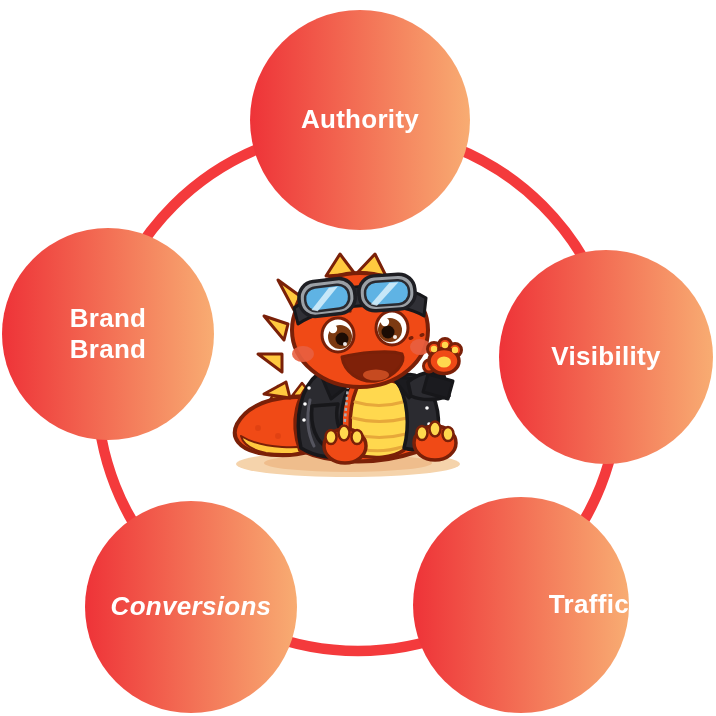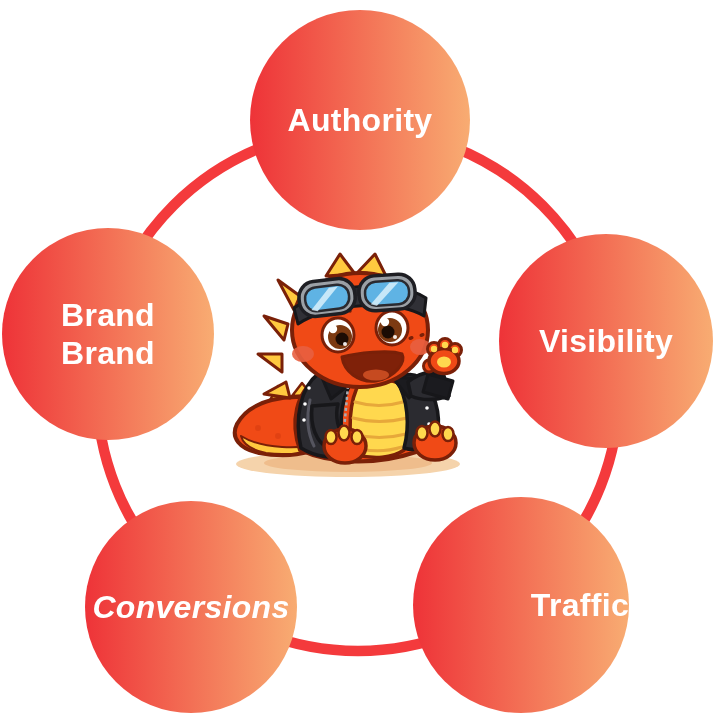--- a/index.html
+++ b/index.html
@@ -7,24 +7,24 @@
     position:relative;width:716px;height:716px;overflow:hidden;background:#ffffff;
     font-family:"Liberation Sans",sans-serif;
   }
   #ring-svg{position:absolute;left:0;top:0;}
   .node{
     position:absolute;border-radius:50%;
     background:linear-gradient(90deg,#EE3338 0%,#F8AC72 100%);
     display:flex;align-items:center;justify-content:center;text-align:center;
   }
   .node .label{
-    color:#ffffff;font-size:32px;font-weight:700;letter-spacing:.3px;line-height:1.2;
+    color:#ffffff;font-size:26px;font-weight:700;letter-spacing:.3px;line-height:1.2;
   }
   #node-authority{left:250px;top:10px;width:220px;height:220px;}
-  #node-visibility{left:499px;top:234px;width:214px;height:214px;}
+  #node-visibility{left:499px;top:250px;width:214px;height:214px;}
   #node-traffic{left:413px;top:497px;width:216px;height:216px;justify-content:flex-end;}
   #node-conversions{left:85px;top:501px;width:212px;height:212px;font-style:italic;}
   #node-brand-growth{left:2px;top:228px;width:212px;height:212px;}
   #node-brand-growth .label{max-width:140px;}
   #mascot-svg{position:absolute;left:226px;top:250px;}
 </style>
 </head>
 <body>
 
 <div id="stage">

